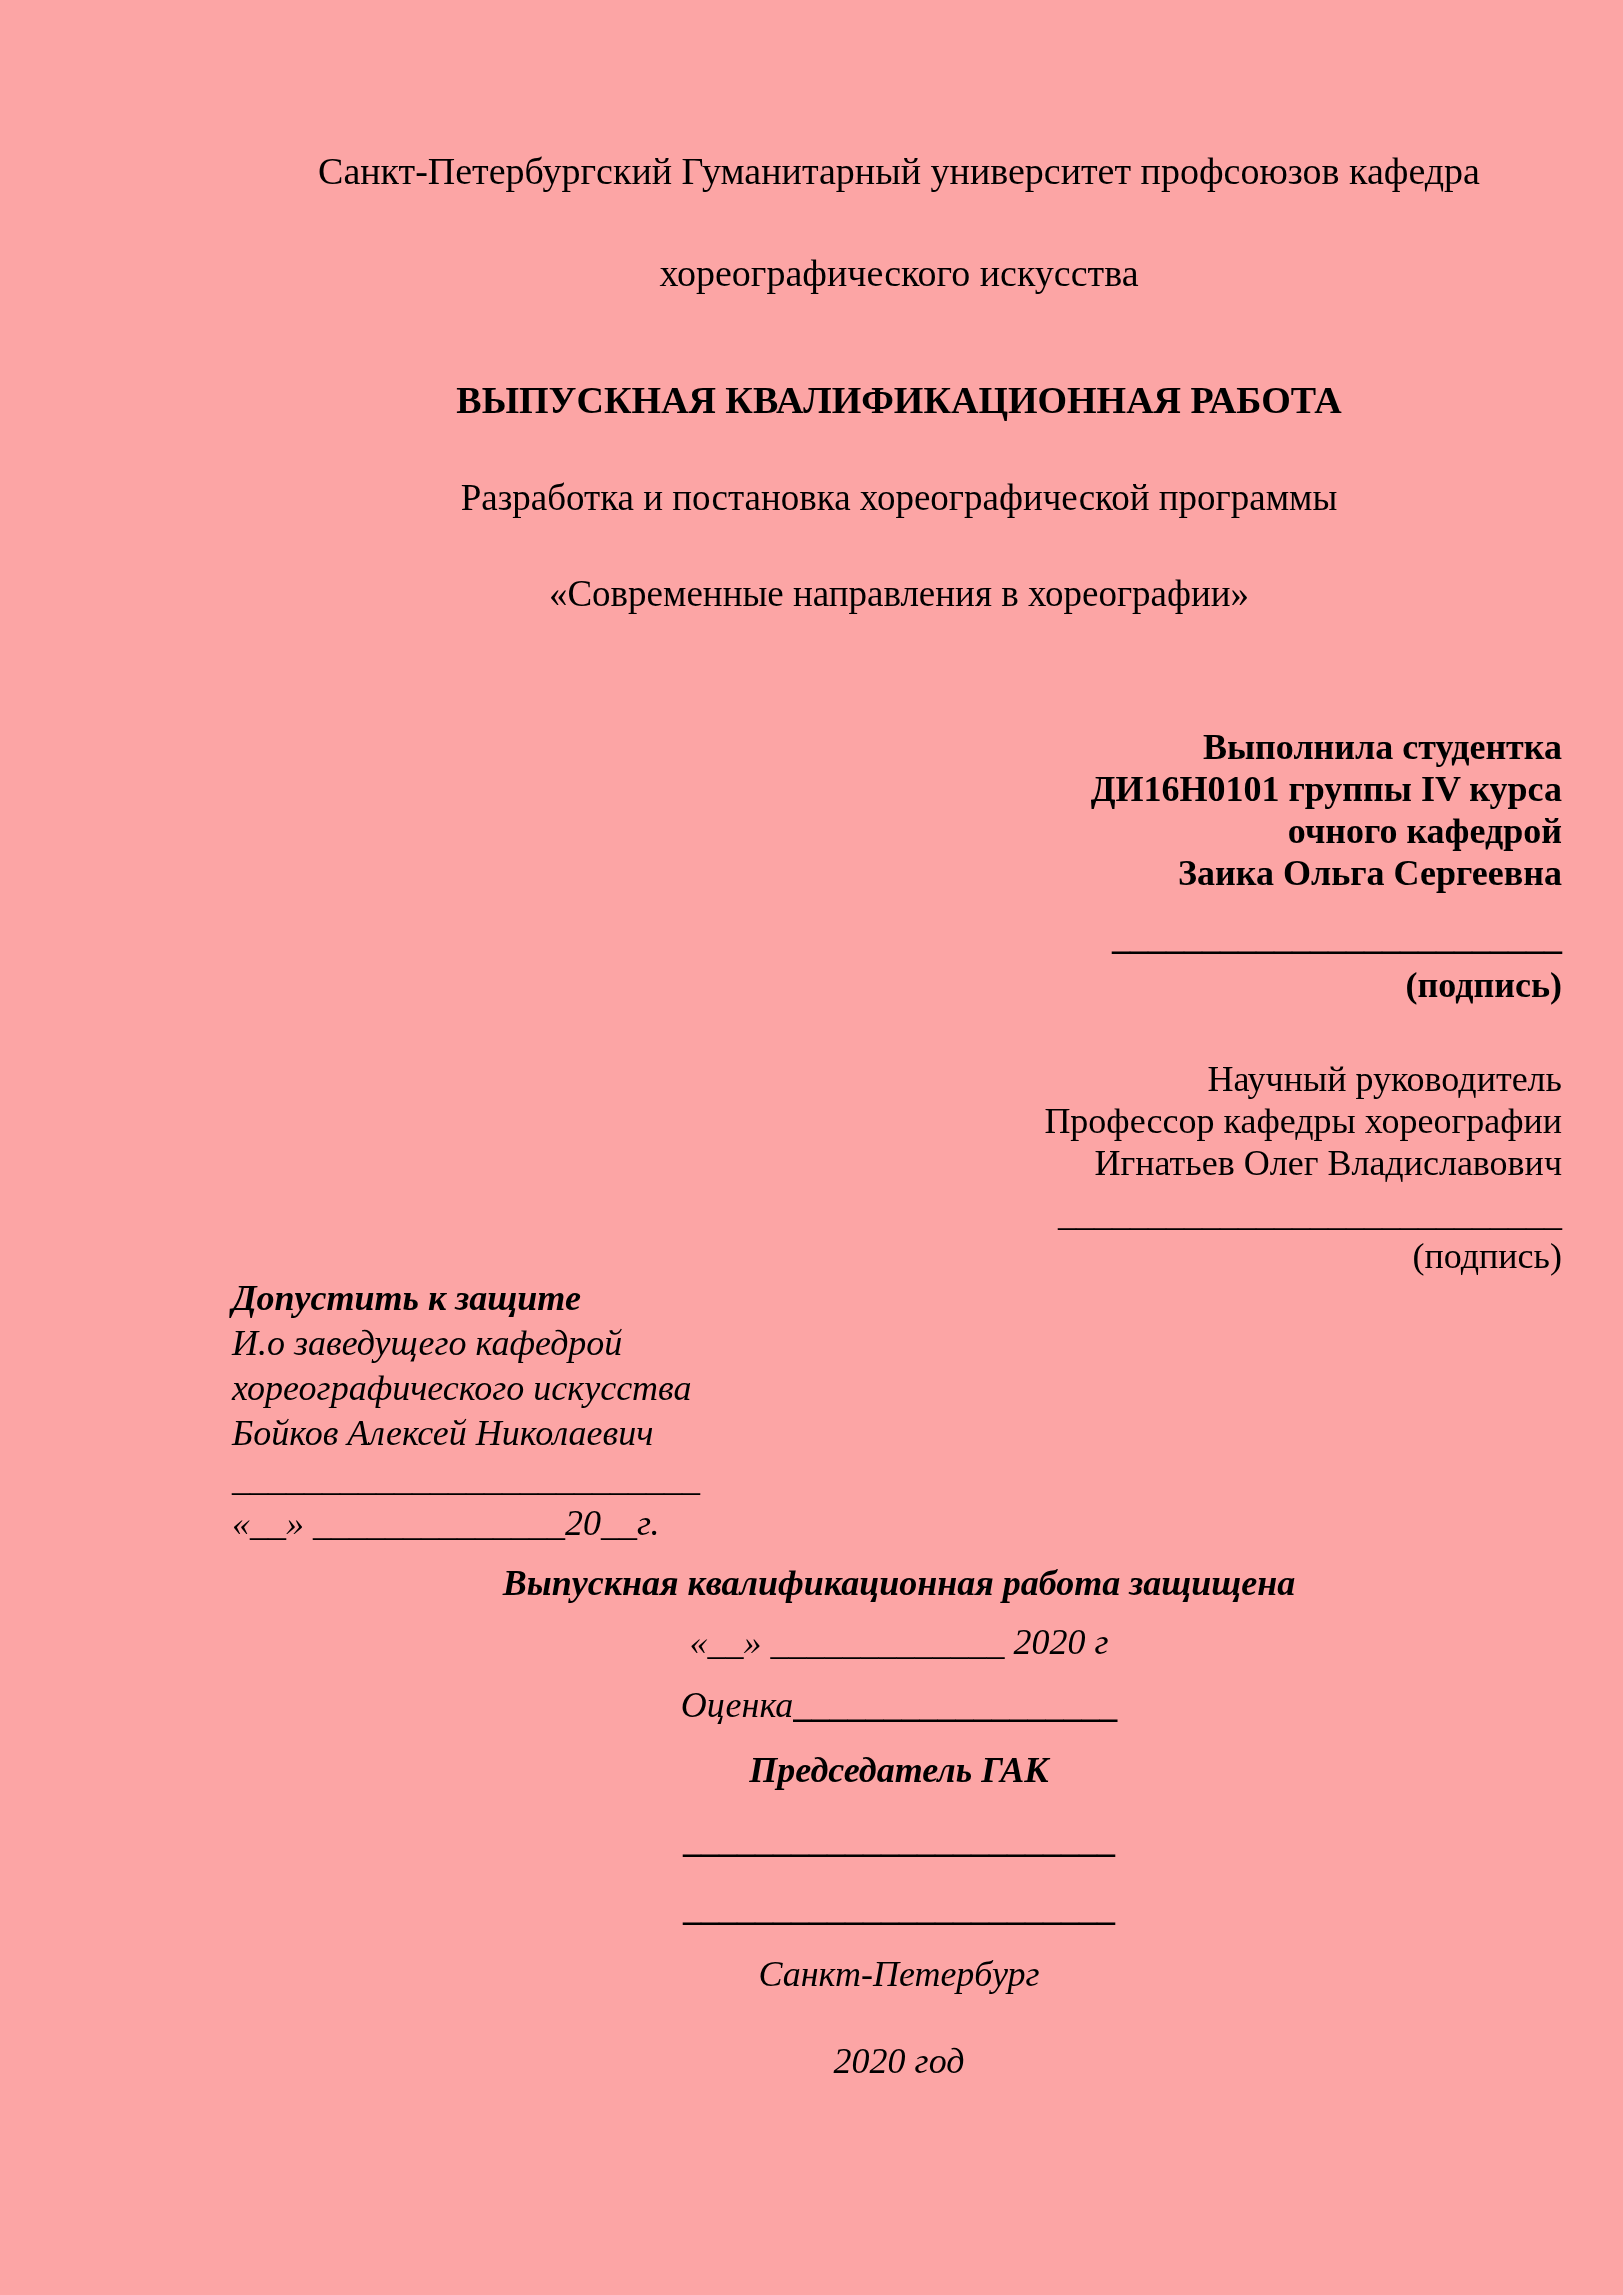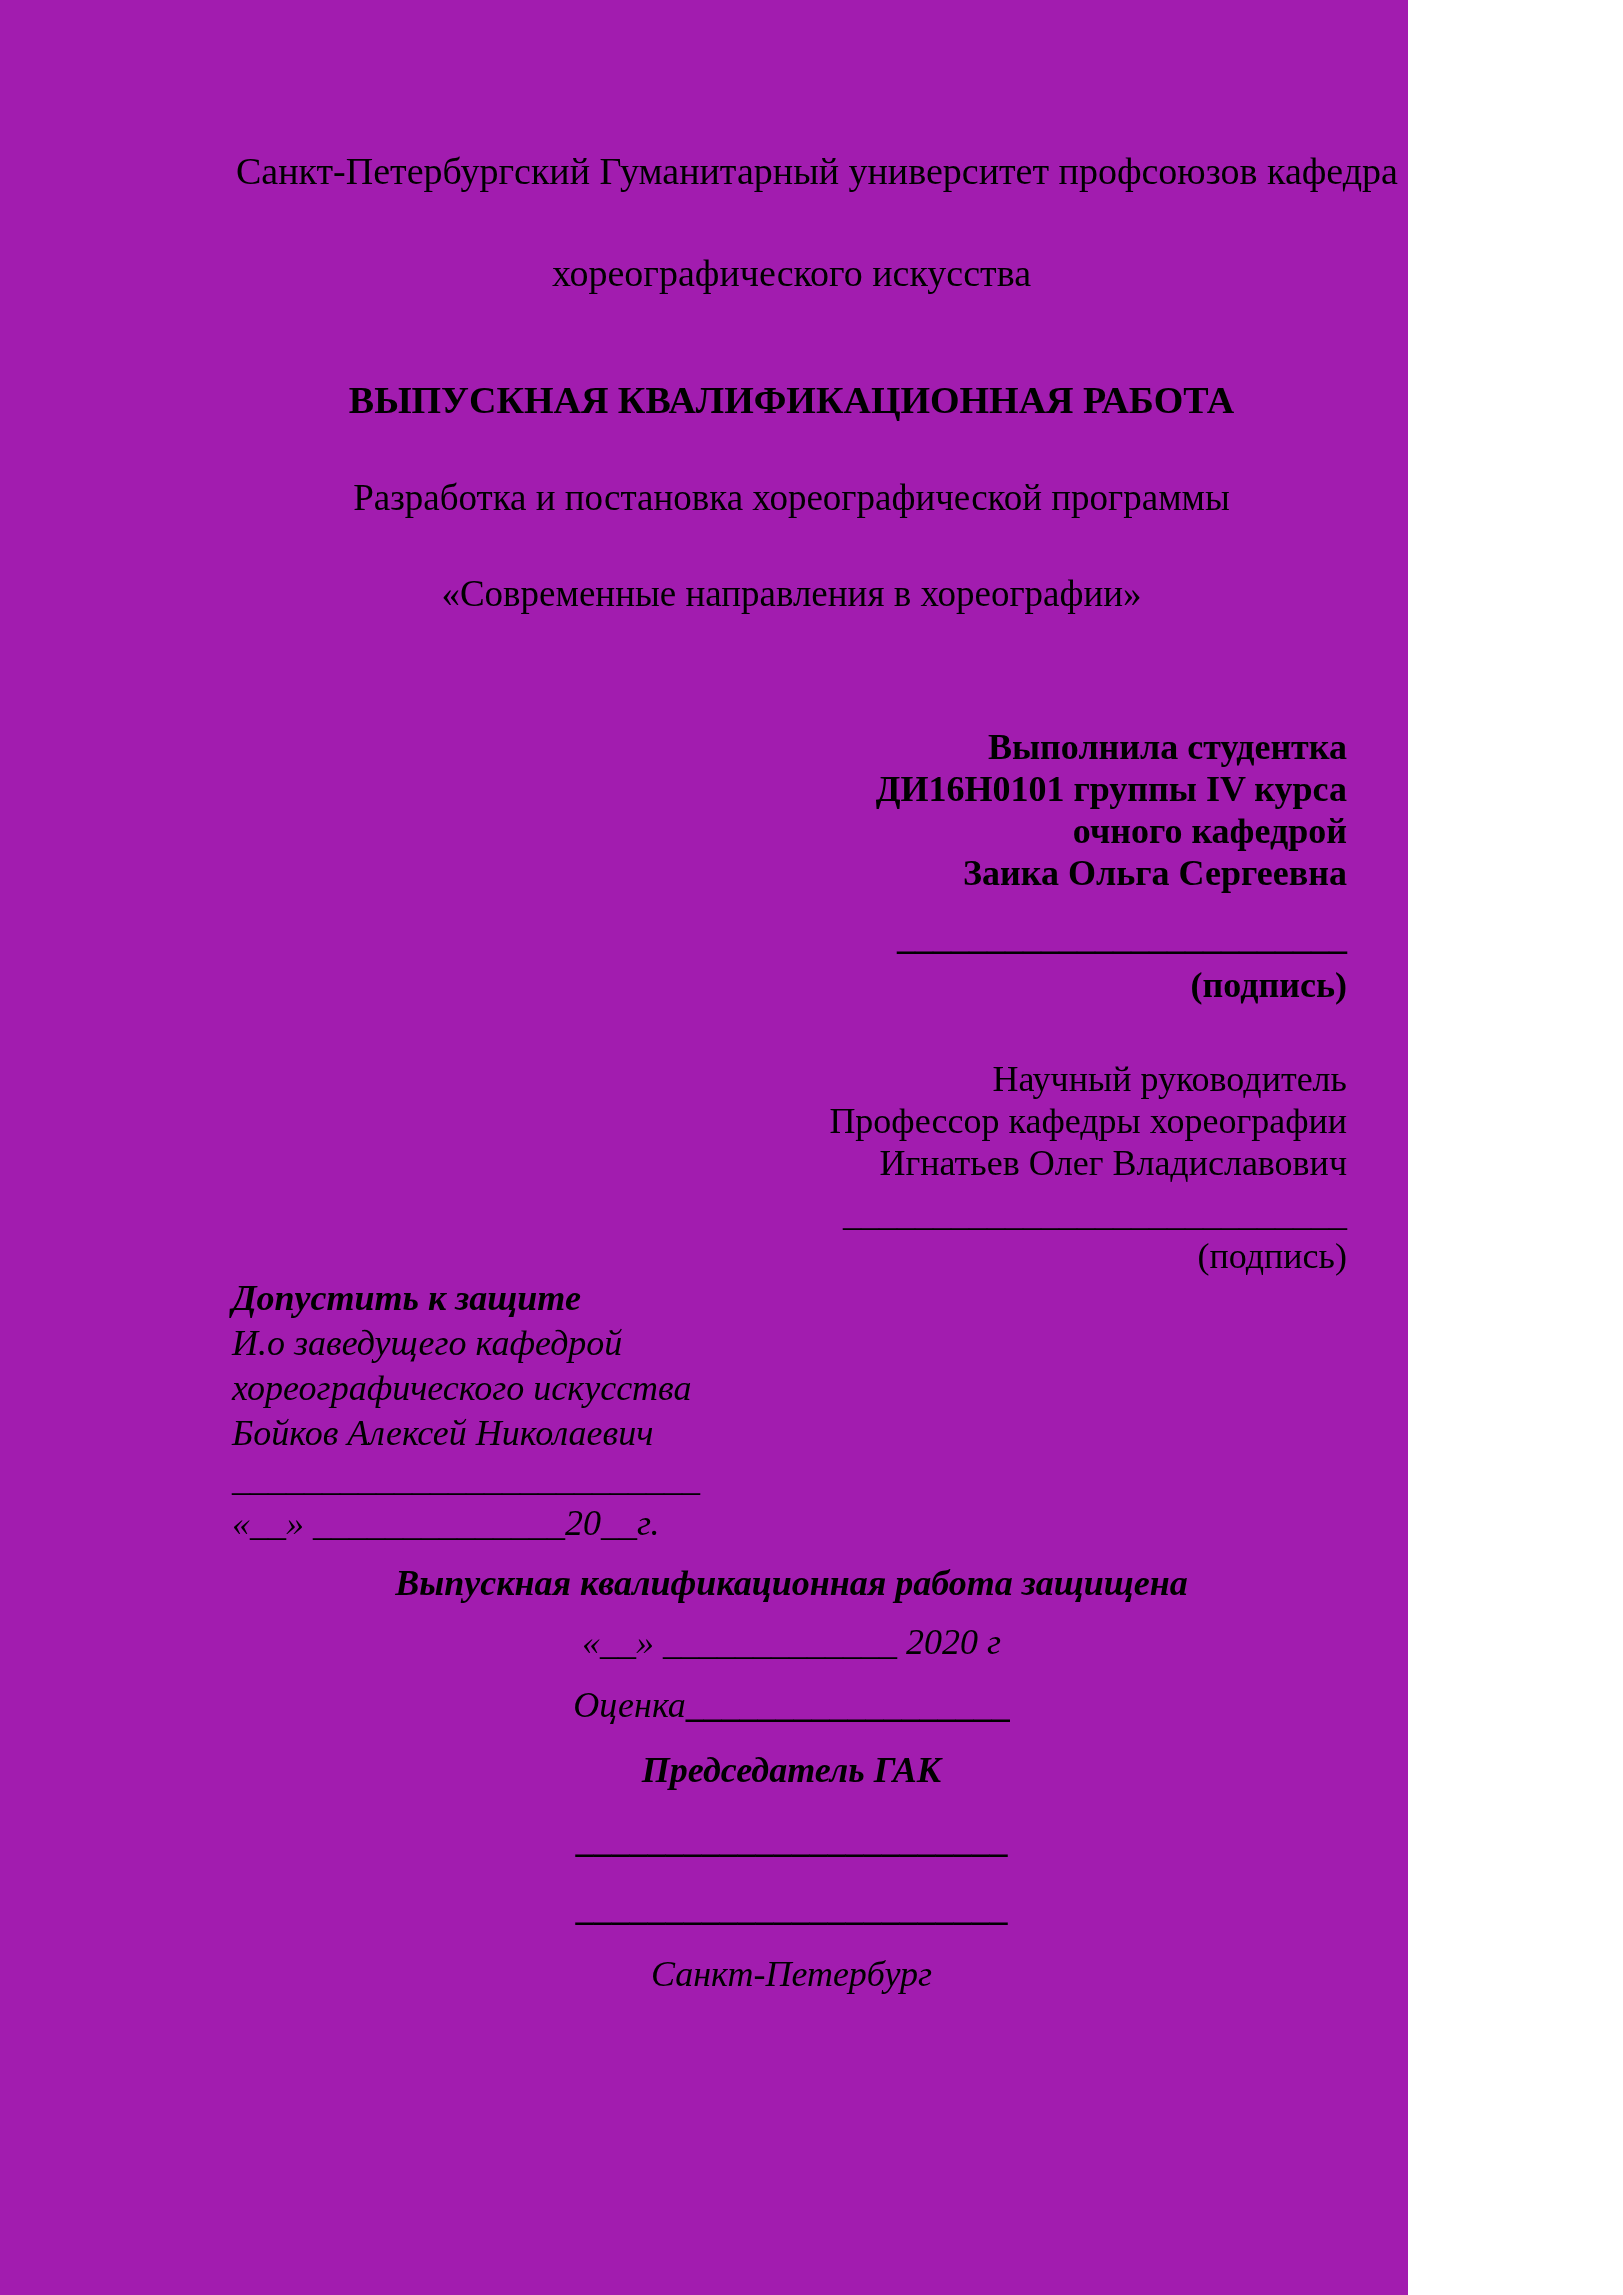--- a/index.html
+++ b/index.html
@@ -1,21 +1,21 @@
 <!DOCTYPE html>
 <html lang="ru" style="font-size:12.6px"><head>
 <meta charset="utf-8">
 <title>Титульный лист ВКР</title>
 <style>
   html,body{margin:0;padding:0;background:#ffffff;}
   .page{
     position:relative;
-    width:1408px;
+    width:1623px;
     height:2295px;
-    background:#a21caf;
+    background:#fca5a5;
     color:#000000;
     font-family:"Liberation Serif","DejaVu Serif",serif;
     overflow:hidden;
   }
   .row{
     position:absolute;
     left:236px;
     right:61px;
     font-size:36px;
     line-height:44px;
@@ -85,15 +85,16 @@
   <div class="row center" style="top:1683px;">
     <span class="it">Оценка</span><span class="b">__________________</span>
   </div>
 
   <div class="row center b sigline" style="top:1818px;">________________________</div>
 
   <div class="row center b sigline" style="top:1886px;">________________________</div>
 
   <div class="row center it" style="top:1952px;">Санкт-Петербург</div>
 
+  <div class="row center it" style="top:2039px;">2020 год</div>
 
 </div>
 
 
 </body></html>

